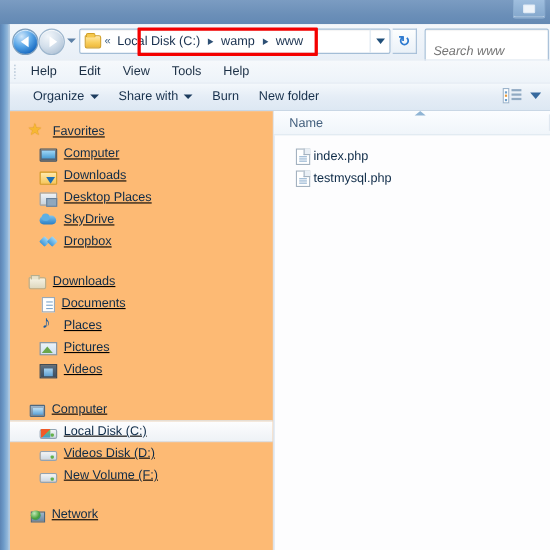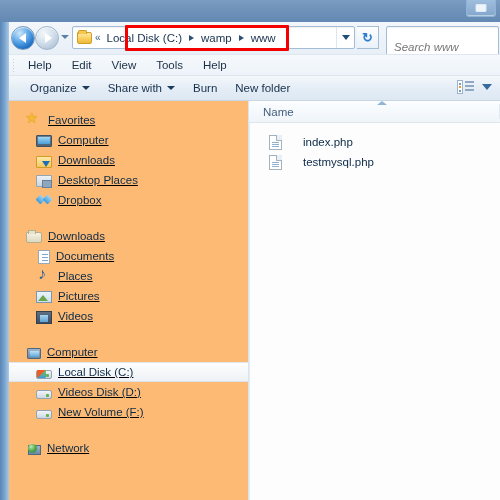--- a/index.html
+++ b/index.html
@@ -467,21 +467,21 @@
     width: 5px; height: 5px;
     background: #e9eff5;
     border-left: 1px solid #a4b2c0;
     border-bottom: 1px solid #a4b2c0;
   }
   .file-icon:after {
     content:''; position: absolute; left: 2px; top: 6px;
     width: 7px; height: 1px; background: #8fb0cf;
     box-shadow: 0 2px 0 #8fb0cf, 0 4px 0 #8fb0cf;
   }
-  .file-name { margin-left: 21px; }
+  .file-name { margin-left: 3px; }
 
   #listpane-left-line {
     position: absolute; left: 0; top: 22px; bottom: 0; width: 1px;
     background: #e4ecf5;
   }
 </style>
 </head>
 <body>
 
 <div id="window">
@@ -592,20 +592,24 @@
           </div>
           <div class="nav-row child">
             <span class="ico ico-download"></span>
             <span class="nav-label">Downloads</span>
           </div>
           <div class="nav-row child">
             <span class="ico ico-recent"></span>
             <span class="nav-label">Desktop Places</span>
           </div>
           <div class="nav-row child">
+            <span class="ico ico-skydrive"></span>
+            <span class="nav-label">SkyDrive</span>
+          </div>
+          <div class="nav-row child">
             <span class="ico ico-dropbox"></span>
             <span class="nav-label">Dropbox</span>
           </div>
         </div>
 
         <div class="nav-gap"></div>
 
         <div class="nav-group">
           <div class="nav-row">
             <span class="ico ico-libfolder"></span>

